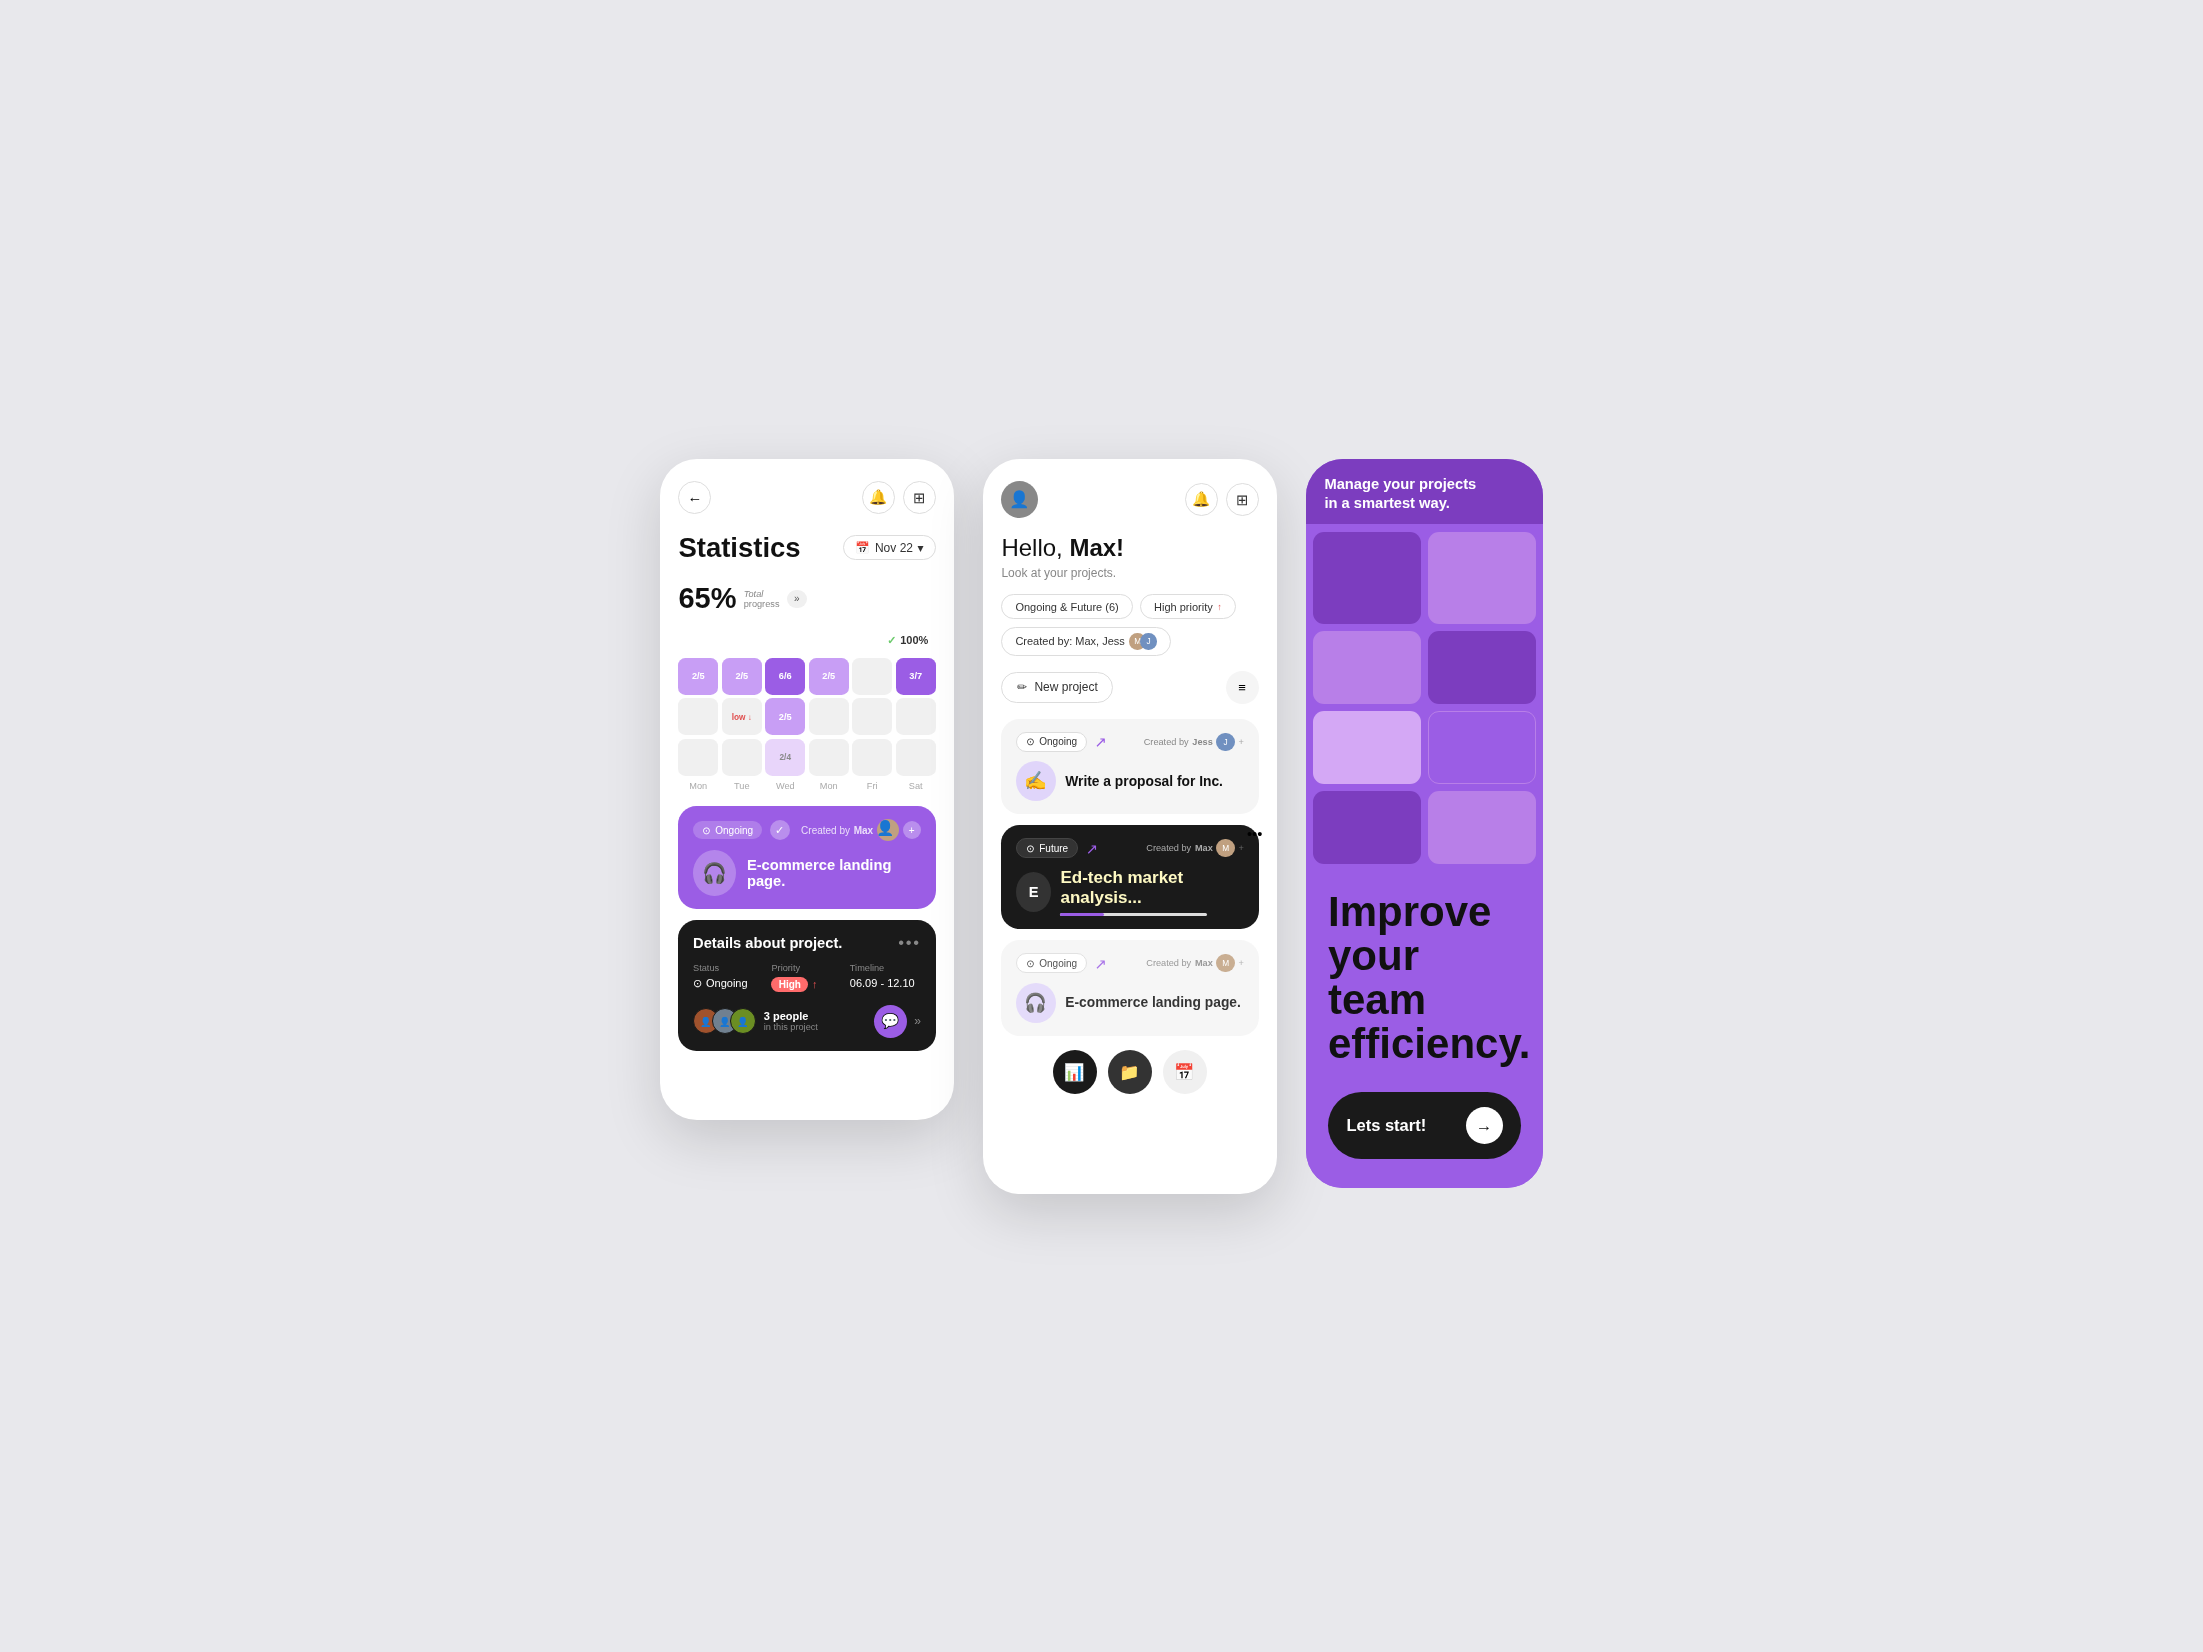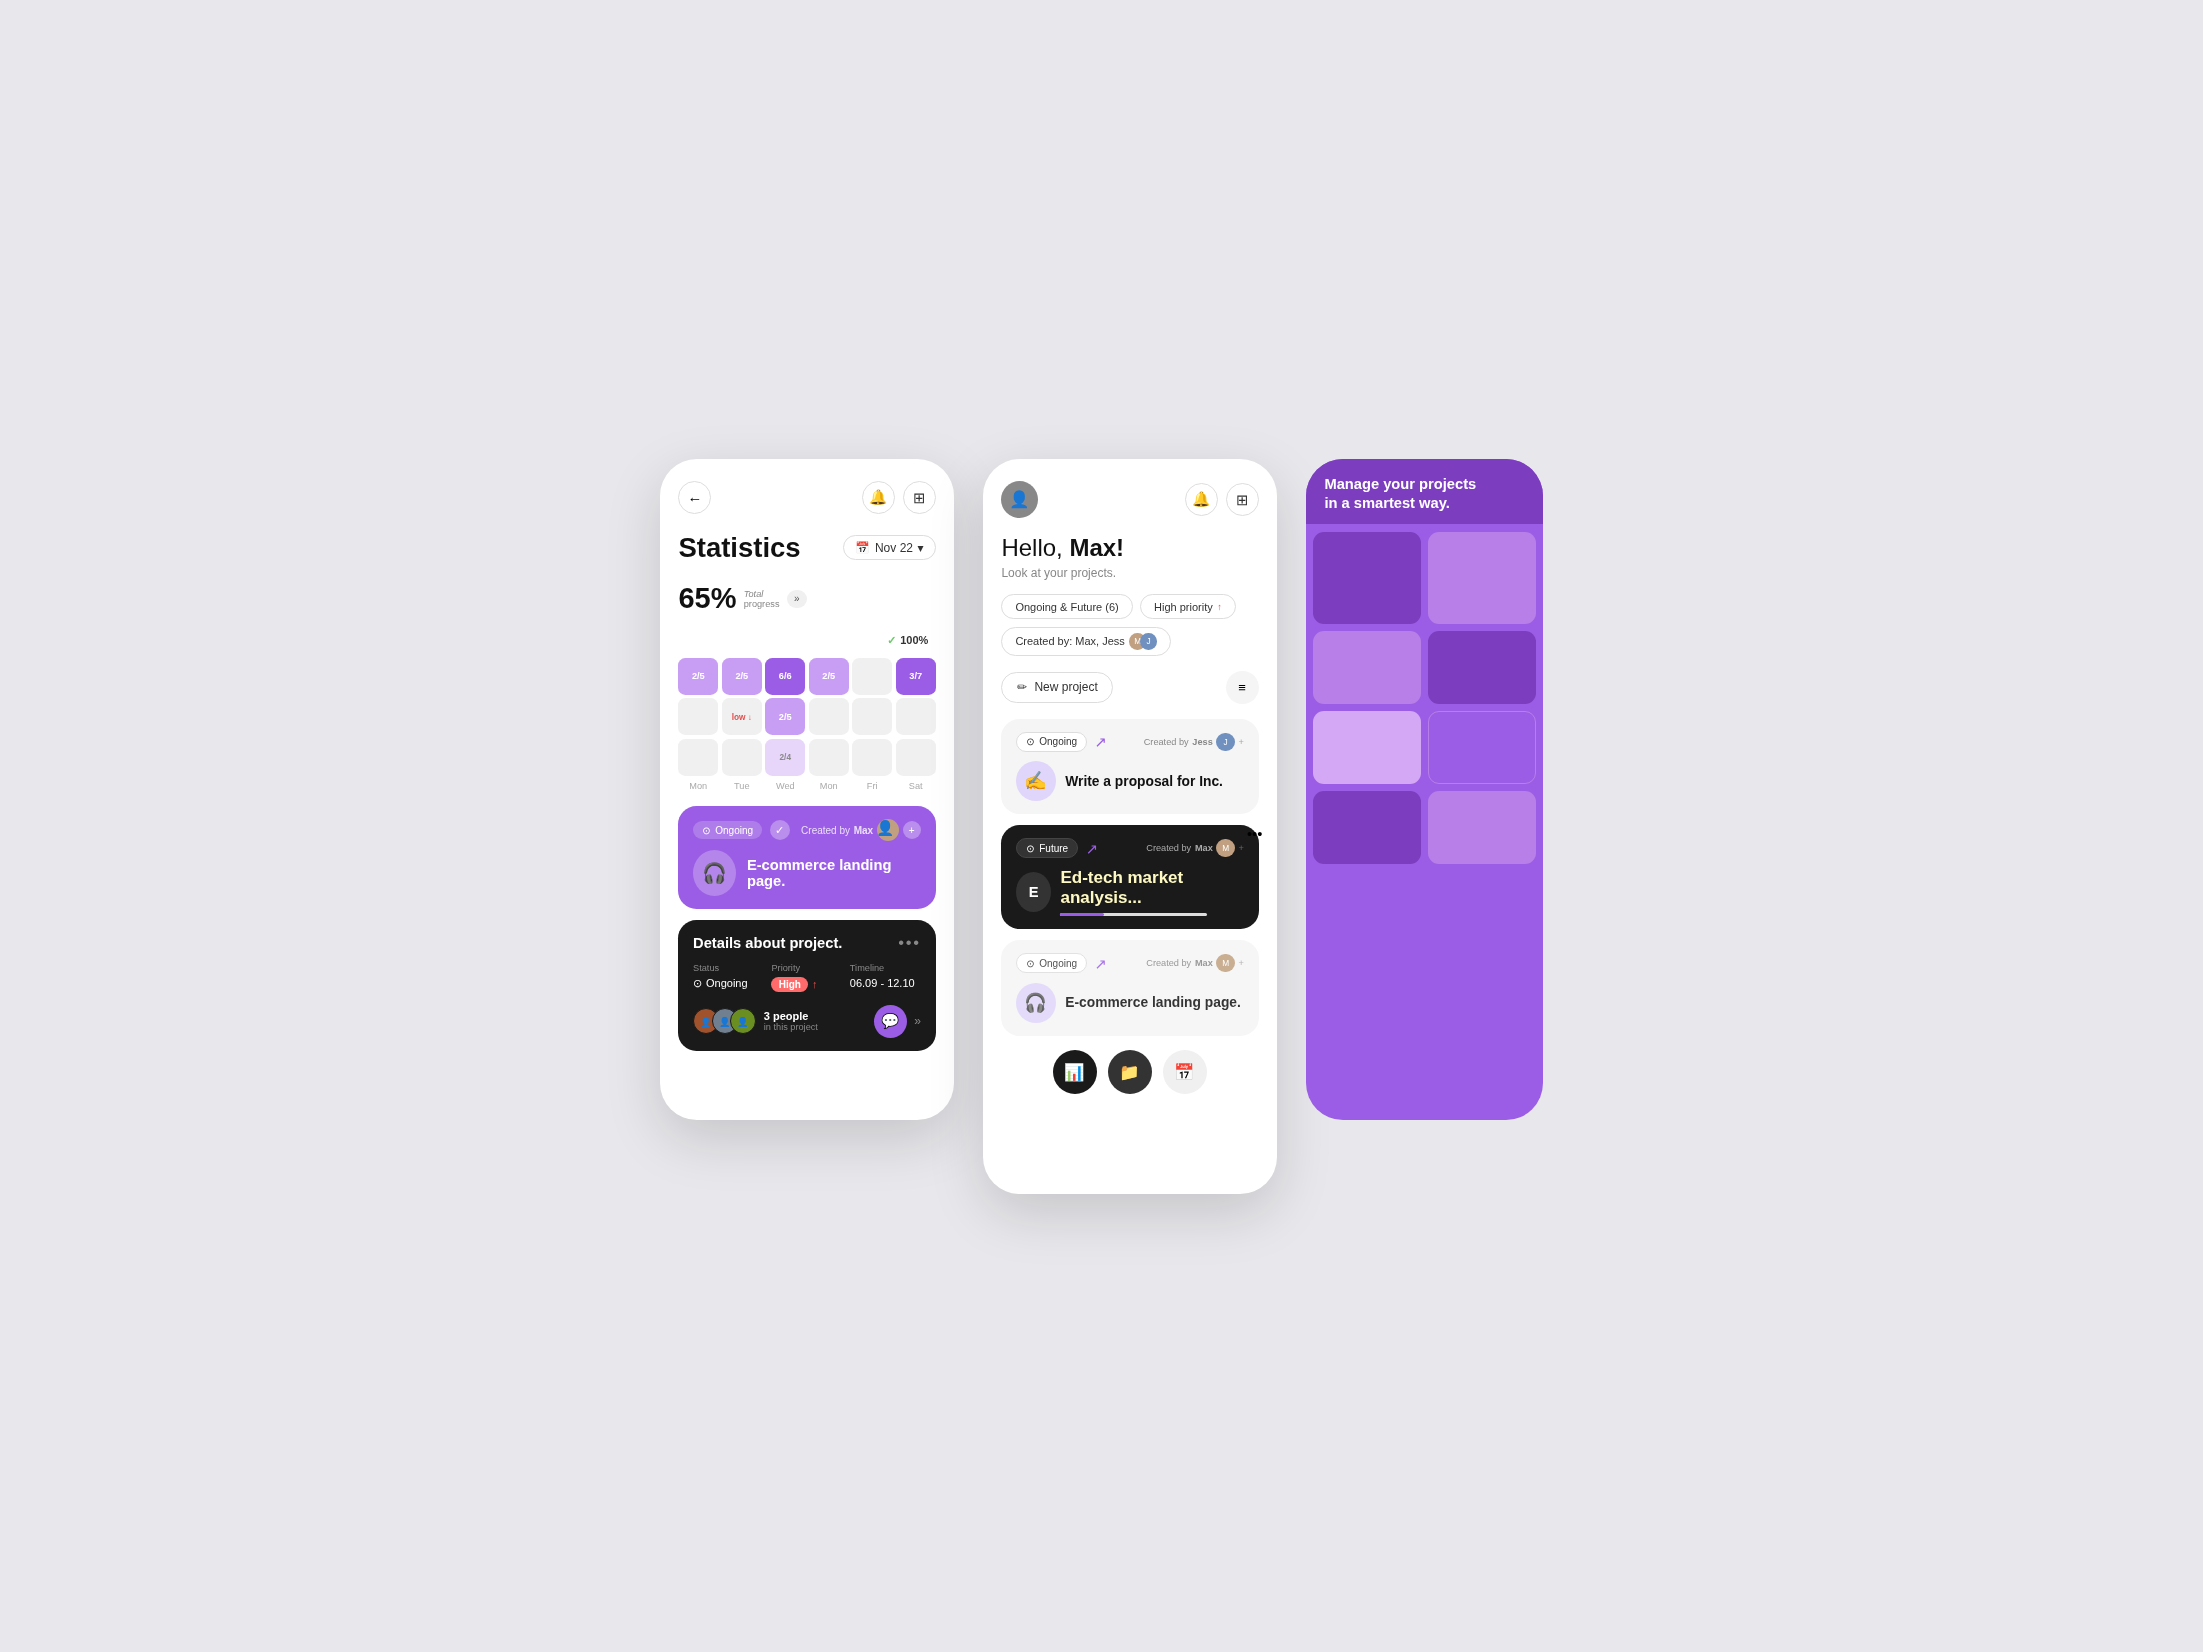--- a/index.html
+++ b/index.html
@@ -654,17 +654,26 @@
       <div class="mosaic-block mb1"></div>
       <div class="mosaic-block mb2"></div>
       <div class="mosaic-block mb3"></div>
       <div class="mosaic-block mb4"></div>
       <div class="mosaic-block mb5"></div>
       <div class="mosaic-block mb6"></div>
       <div class="mosaic-block mb7"></div>
       <div class="mosaic-block mb8"></div>
     </div>
 
+    <div class="s3-bottom">
+      <div class="s3-big-text" style="white-space:pre-line;">Improve
+your team
+efficiency.</div>
+      <div class="s3-cta-btn">
+        <span>Lets start!</span>
+        <div class="cta-arrow">→</div>
+      </div>
+    </div>
 
   </div>
 
 </div>
 
 
 </body></html>

